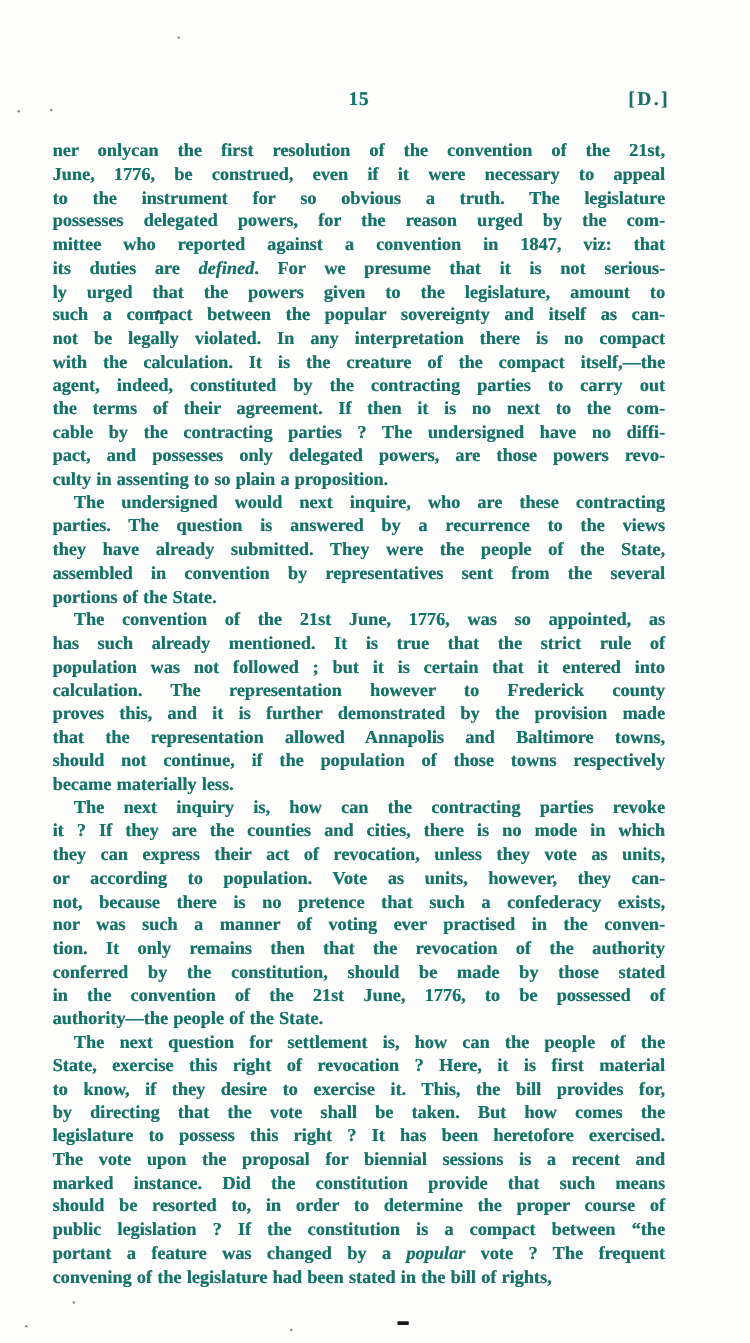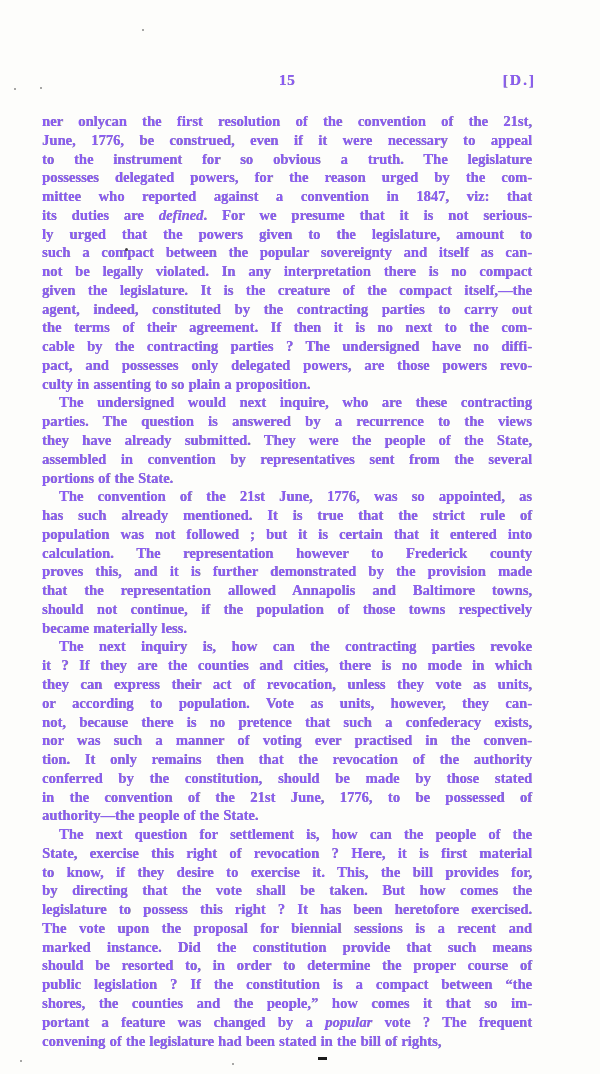--- a/index.html
+++ b/index.html
@@ -6,21 +6,21 @@
   body {
     width: 600px; height: 1074px;
     background: #ffffff;
     font-family: "Liberation Serif", serif;
   }
   .page {
     position: relative;
     width: 600px; height: 1074px;
     background: #fdfdfb;
     overflow: hidden;
-    color: #8b5cf6;
+    color: #0f766e;
     text-shadow: 0.3px 0 0 rgba(36,36,36,0.55);
   }
   .header {
     position: absolute;
     top: 71px; left: 42px; width: 490px; height: 20px;
     font-size: 15.5px;
   }
   .page-number {
     position: absolute; left: 0; right: 0;
     text-align: center;
@@ -76,21 +76,21 @@
       <div class="para">
         <div class="line">ner onlycan the first resolution of the convention of the 21st,</div>
         <div class="line">June, 1776, be construed, even if it were necessary to appeal</div>
         <div class="line">to the instrument for so obvious a truth.  The legislature</div>
         <div class="line">possesses delegated powers, for the reason urged by the com-</div>
         <div class="line">mittee who reported against a convention in 1847, viz: that</div>
         <div class="line">its duties are <i>defined</i>.  For we presume that it is not serious-</div>
         <div class="line">ly urged that the powers given to the legislature, amount to</div>
         <div class="line">such a compact between the popular sovereignty and itself as can-</div>
         <div class="line">not be legally violated.  In any interpretation there is no compact</div>
-        <div class="line">given the legislature.  It is the creature of the compact itself,—the</div>
+        <div class="line">with the calculation.  It is the creature of the compact itself,—the</div>
         <div class="line">agent, indeed, constituted by the contracting parties to carry out</div>
         <div class="line">the terms of their agreement.  If then it is no next to the com-</div>
         <div class="line">cable by the contracting parties ? The undersigned have no diffi-</div>
         <div class="line">pact, and possesses only delegated powers, are those powers revo-</div>
         <div class="line last">culty in assenting to so plain a proposition.</div>
       </div>
       <div class="para indent-first">
         <div class="line">The undersigned would next inquire, who are these contracting</div>
         <div class="line">parties.  The question is answered by a recurrence to the views</div>
         <div class="line">they have already submitted.  They were the people of the State,</div>
@@ -122,21 +122,20 @@
       <div class="para indent-first">
         <div class="line">The next question for settlement is, how can the people of the</div>
         <div class="line">State, exercise this right of revocation ?  Here, it is first material</div>
         <div class="line">to know, if they desire to exercise it.  This, the bill provides for,</div>
         <div class="line">by directing that the vote shall be taken.  But how comes the</div>
         <div class="line">legislature to possess this right ?  It has been heretofore exercised.</div>
         <div class="line">The vote upon the proposal for biennial sessions is a recent and</div>
         <div class="line">marked instance.  Did the constitution provide that such means</div>
         <div class="line">should be resorted to, in order to determine the proper course of</div>
         <div class="line">public legislation ? If the constitution is a compact between “the</div>
-        <div class="line">shores, the counties and the people,” how comes it that so im-</div>
         <div class="line">portant a feature was changed by a <i>popular</i> vote ?  The frequent</div>
         <div class="line last">convening of the legislature had been stated in the bill of rights,</div>
       </div>
     </div>
 
   <div class="speck" style="left:142px; top:29px;"></div>
   <div class="speck" style="left:40px; top:87px;"></div>
   <div class="speck" style="left:14px; top:88px;"></div>
   <div class="speck dark" style="left:125px; top:248px;"></div>
   <div class="speck" style="left:58px; top:1041px;"></div>

